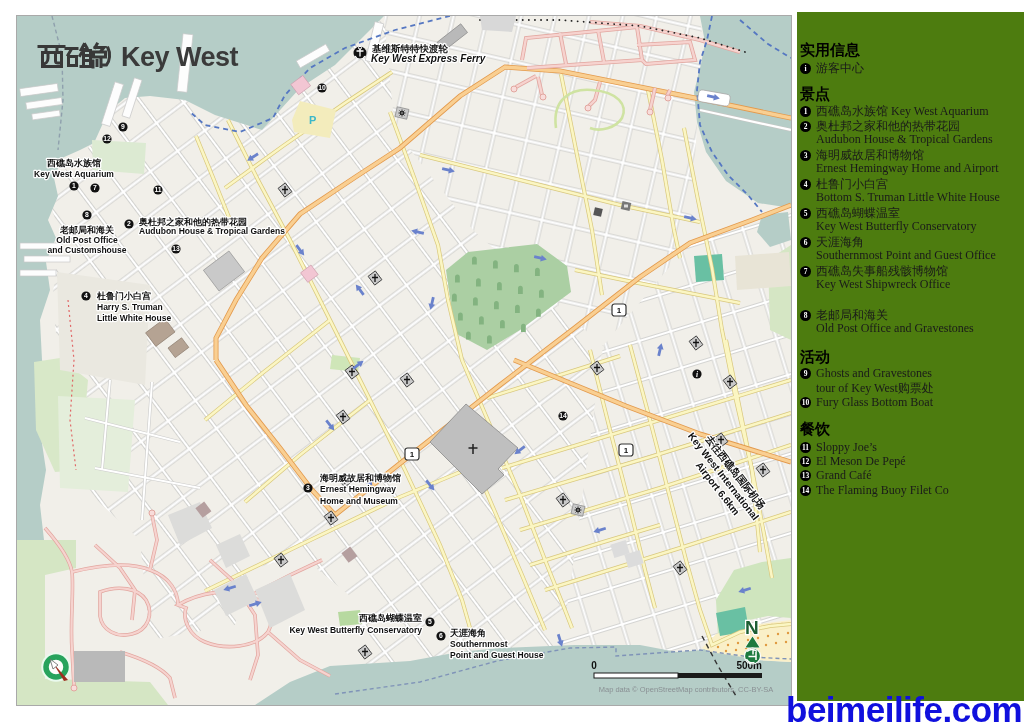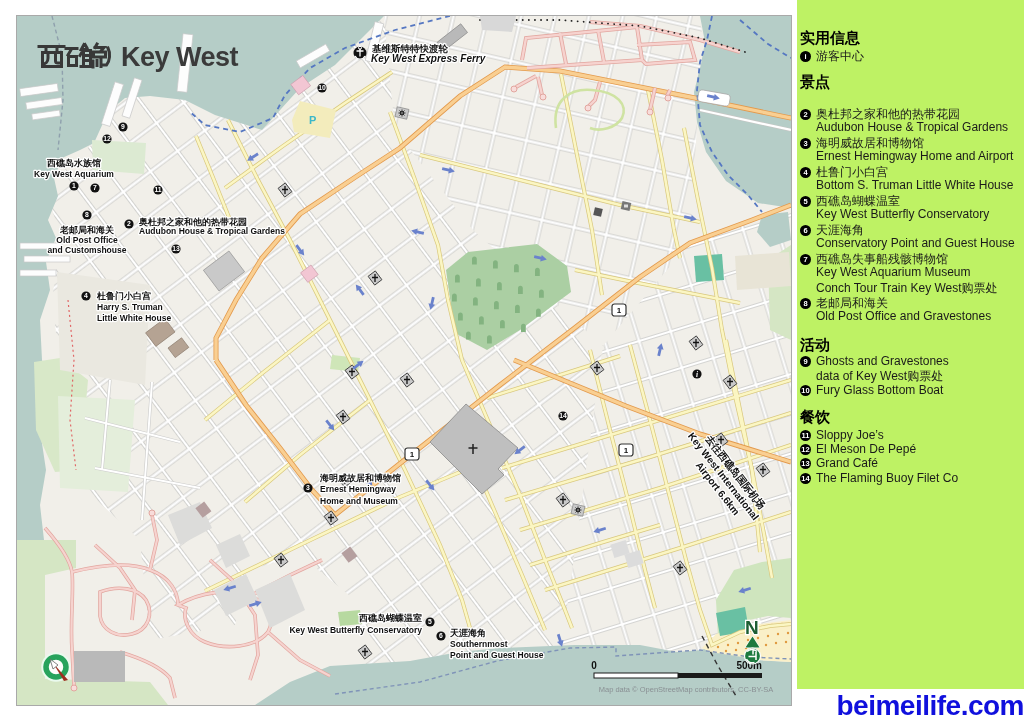--- a/index.html
+++ b/index.html
@@ -1,25 +1,25 @@
 <!DOCTYPE html>
 <html><head>
 <meta charset="utf-8">
 <style>
 html,body{margin:0;padding:0;width:1024px;height:724px;background:#fff;overflow:hidden;
 font-family:"Liberation Sans",sans-serif;}
 #map{position:absolute;left:17px;top:16px;width:774px;height:689px;outline:1px solid #a9a9a9;}
-#legend{position:absolute;left:797px;top:0;width:227px;height:689px;background:#bef264;color:#1a1a1a;}
+#legend{position:absolute;left:797px;top:12px;width:227px;height:689px;background:#4d7c0f;color:#1a1a1a;font-family:Liberation Serif, serif;}
 .hdr{font-weight:bold;font-size:15px;color:#000;position:absolute;left:3px;}
 .it{position:absolute;left:3px;font-size:12px;white-space:nowrap;}
 .it b.n{display:inline-block;width:11px;height:11px;background:#000;border-radius:50%;color:#fff;
 font-size:7.5px;line-height:11px;text-align:center;vertical-align:1px;margin-right:5px;font-weight:bold;}
 .cont{position:absolute;left:19px;font-size:12px;white-space:nowrap;}
 #wm{position:absolute;left:786px;top:692px;width:238px;height:32px;color:#1010dd;
-font-weight:bold;font-size:28px;letter-spacing:-0.5px;line-height:1;text-align:right;}
+font-weight:bold;font-size:35px;letter-spacing:-0.5px;line-height:1;}
 </style>
 </head>
 <body>
 
 <div id="map">
 <svg width="774" height="689" viewBox="17 16 774 689" preserveAspectRatio="none" xmlns="http://www.w3.org/2000/svg">
 <defs>
 <pattern id="pg1" width="34" height="35" patternUnits="userSpaceOnUse" patternTransform="rotate(-37)">
   <rect width="34" height="35" fill="#f1efe9"></rect>
   <path d="M17,-2V37M-2,17.5H36" stroke="#c6c6c4" stroke-width="3.8" fill="none"></path>
@@ -557,56 +557,56 @@
 </div>
 
 <div id="legend">
 
 <div class="hdr" style="top:29px">实用信息</div>
 
 <div class="it" style="top:48px"><b class="n">i</b>游客中心</div>
 
 <div class="hdr" style="top:73px">景点</div>
 
+<div class="it" style="top:91px"><b class="n">1</b>西礁岛水族馆 Key West Aquarium</div>
 
 <div class="it" style="top:106px"><b class="n">2</b>奥杜邦之家和他的热带花园</div>
 
 <div class="cont" style="top:120px">Audubon House &amp; Tropical Gardens</div>
 
 <div class="it" style="top:135px"><b class="n">3</b>海明威故居和博物馆</div>
 
 <div class="cont" style="top:149px">Ernest Hemingway Home and Airport</div>
 
 <div class="it" style="top:164px"><b class="n">4</b>杜鲁门小白宫</div>
 
 <div class="cont" style="top:178px">Bottom S. Truman Little White House</div>
 
 <div class="it" style="top:193px"><b class="n">5</b>西礁岛蝴蝶温室</div>
 
 <div class="cont" style="top:207px">Key West Butterfly Conservatory</div>
 
 <div class="it" style="top:222px"><b class="n">6</b>天涯海角</div>
 
-<div class="cont" style="top:236px">Conservatory Point and Guest House</div>
+<div class="cont" style="top:236px">Southernmost Point and Guest Office</div>
 
 <div class="it" style="top:251px"><b class="n">7</b>西礁岛失事船残骸博物馆</div>
 
-<div class="cont" style="top:265px">Key West Aquarium Museum</div>
-
-<div class="cont" style="top:280px">Conch Tour Train Key West购票处</div>
+<div class="cont" style="top:265px">Key West Shipwreck Office</div>
+
 
 <div class="it" style="top:295px"><b class="n">8</b>老邮局和海关</div>
 
 <div class="cont" style="top:309px">Old Post Office and Gravestones</div>
 
 <div class="hdr" style="top:336px">活动</div>
 
 <div class="it" style="top:354px"><b class="n">9</b>Ghosts and Gravestones</div>
 
-<div class="cont" style="top:368px">data of Key West购票处</div>
+<div class="cont" style="top:368px">tour of Key West购票处</div>
 
 <div class="it" style="top:383px"><b class="n">10</b>Fury Glass Bottom Boat</div>
 
 <div class="hdr" style="top:408px">餐饮</div>
 
 <div class="it" style="top:428px"><b class="n">11</b>Sloppy Joe’s</div>
 
 <div class="it" style="top:442px"><b class="n">12</b>El Meson De Pepé</div>
 
 <div class="it" style="top:456px"><b class="n">13</b>Grand Café</div>

